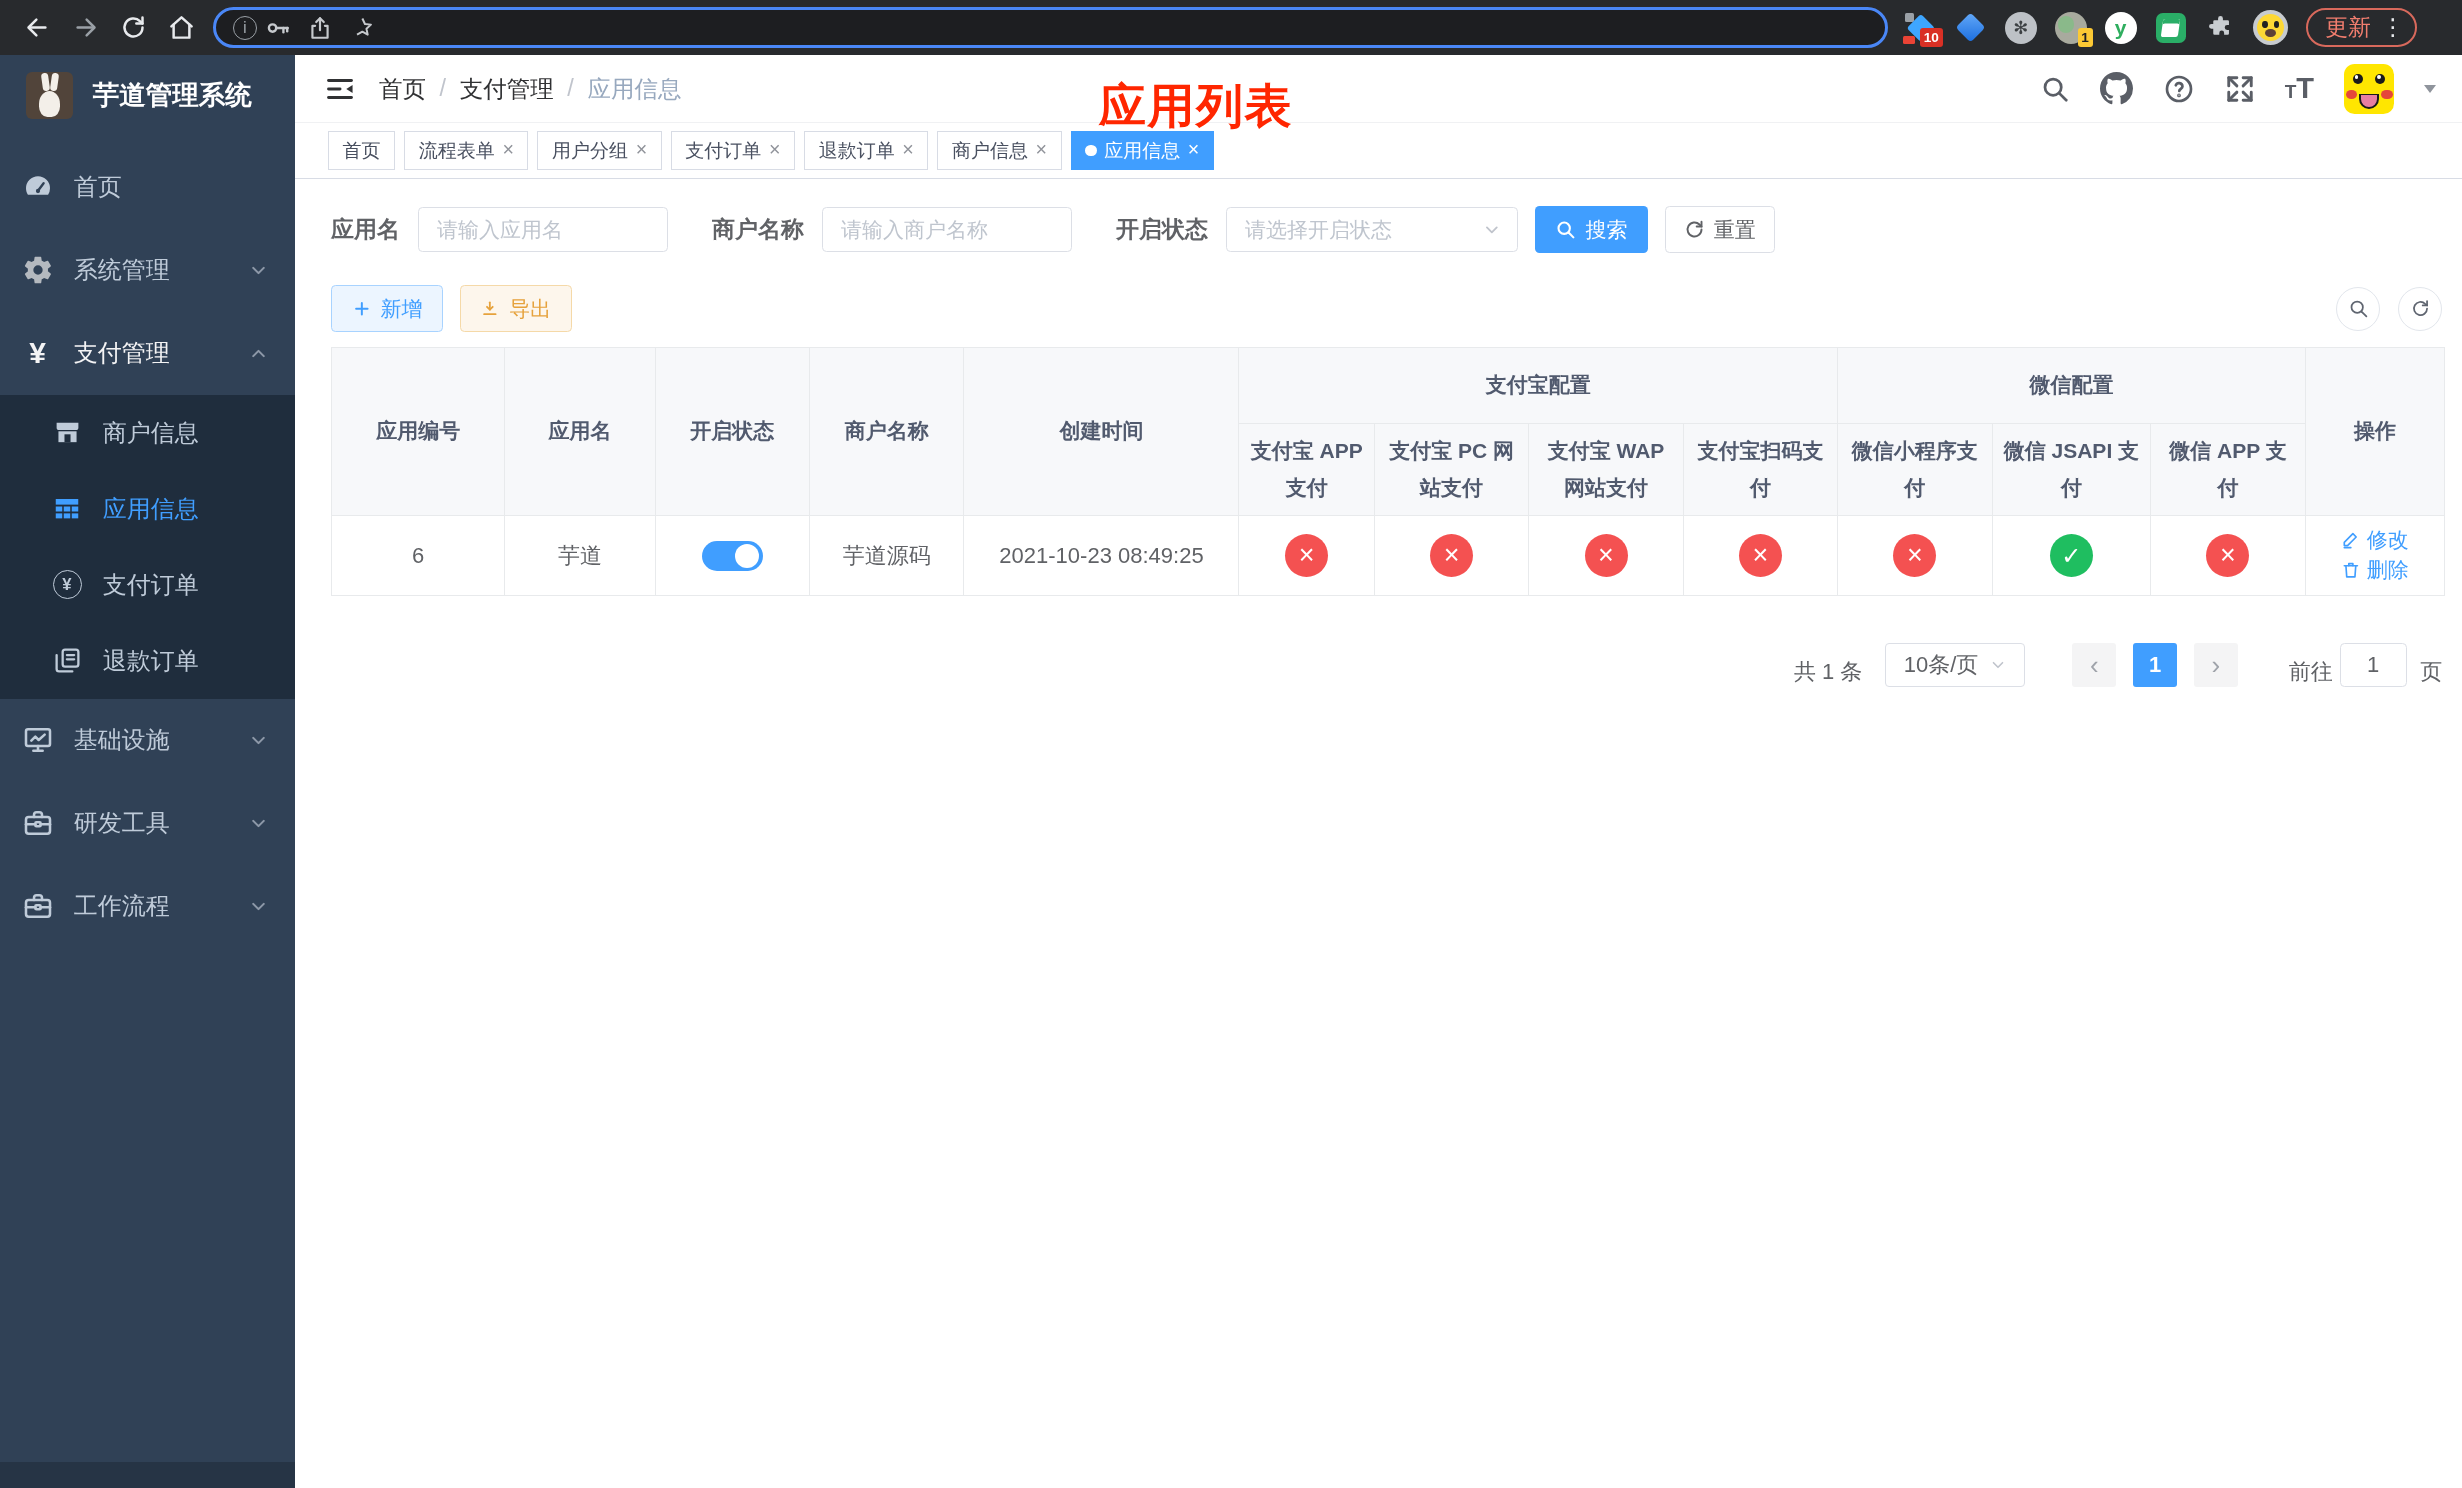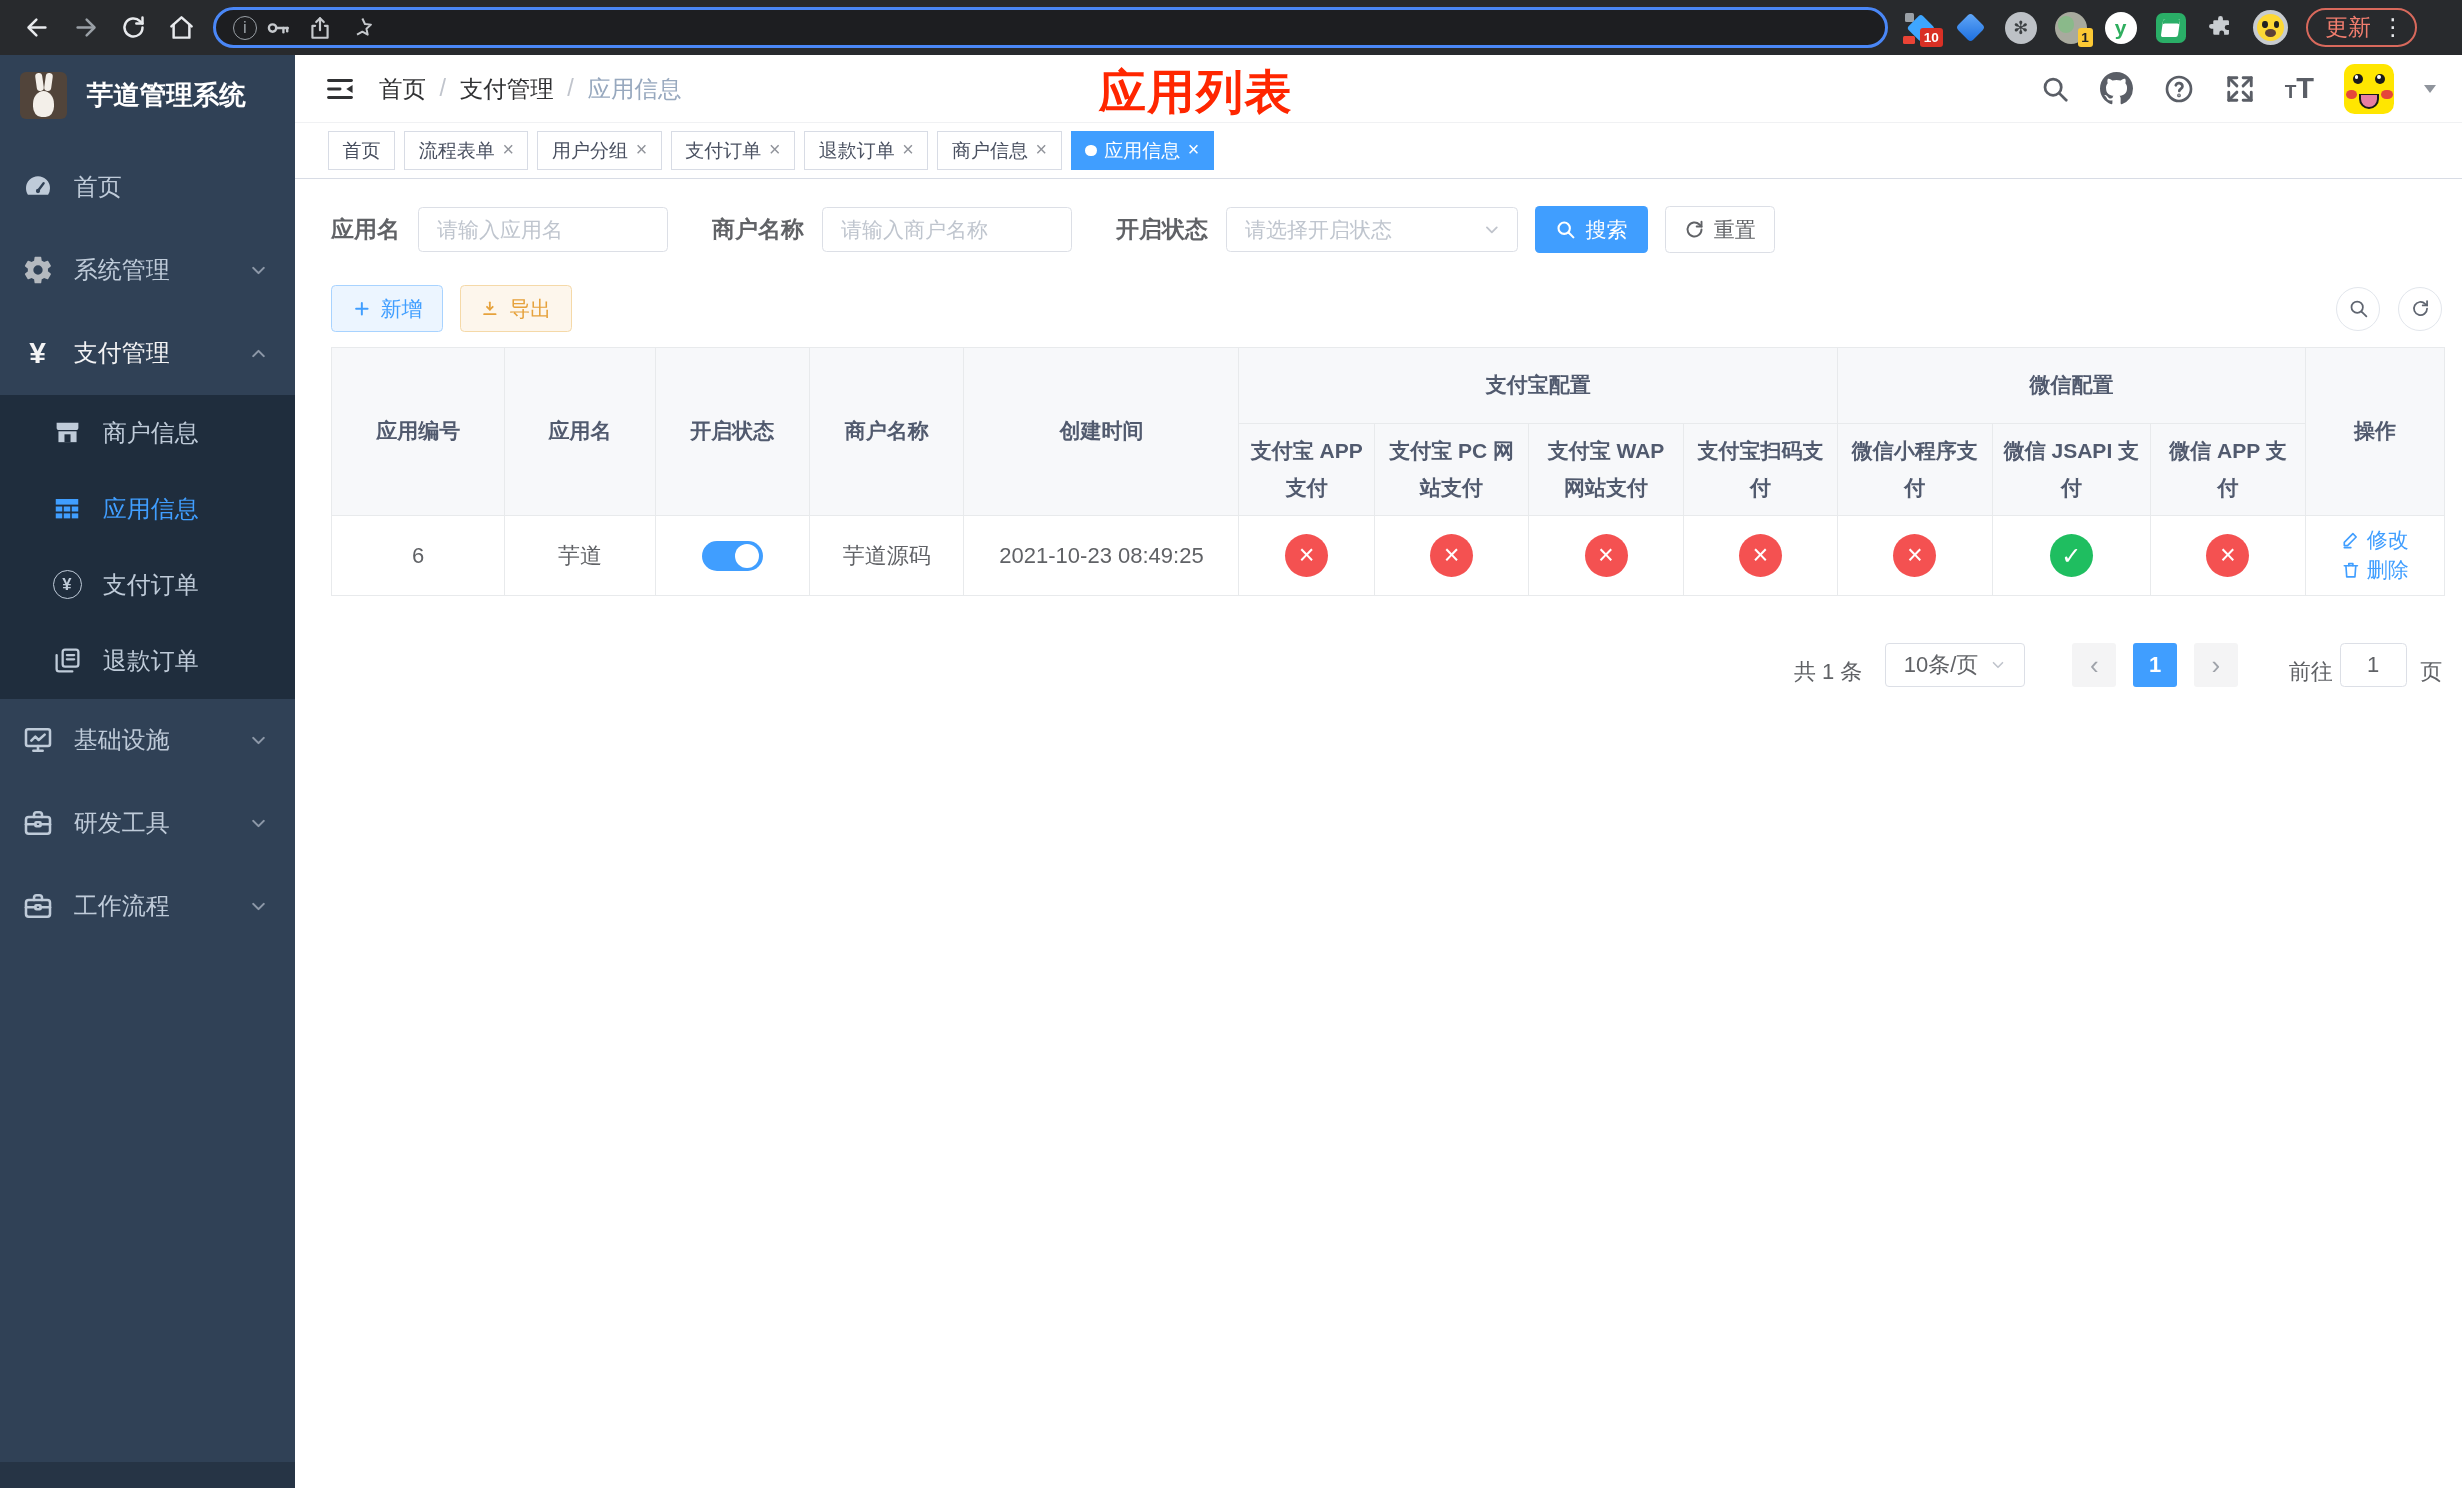--- a/index.html
+++ b/index.html
@@ -39,21 +39,21 @@
   .pf-in b { position:absolute; left:8.3px; bottom:3.8px; width:10.6px; height:8.3px; border-radius:50%; background:#5d4037; }
   .update-pill { margin-left:18px; height:39px; border:2.3px solid #d8695c; border-radius:19.7px; display:flex; align-items:center; padding:0 10.6px 0 16.7px; gap:10.6px; flex:0 0 auto; }
   .update-txt { color:#f07d6e; font-size:23px; }
   .kebab { color:#e8eaed; font-size:23px; line-height:1; letter-spacing:0; }
 
   
   .app-row { display:flex; height:1434px; }
 
   
   .sidebar { width:295px; background:#304156; color:#bfcbd9; position:relative; flex:0 0 auto; }
-  .logo-block { height:80px; display:flex; align-items:center; padding-left:20px; gap:19.7px; }
+  .logo-block { height:80px; display:flex; align-items:center; padding-left:26px; gap:19.7px; }
   .logo-img { width:47px; height:47px; border-radius:6px; background:#51443a; position:relative; overflow:hidden; flex:0 0 auto; }
   .logo-img::before { content:""; position:absolute; left:13px; bottom:1.5px; width:21px; height:26px; background:#f3efe9; border-radius:50% 50% 40% 40%; }
   .logo-img .ear { position:absolute; top:1.5px; width:6.8px; height:18px; background:#f3efe9; border-radius:3.8px; }
   .logo-img .ear.e1 { left:16px; transform:rotate(-8deg); }
   .logo-img .ear.e2 { left:25px; transform:rotate(8deg); }
   .logo-title { font-size:26.5px; font-weight:600; color:#ffffff; white-space:nowrap; }
   .menu { margin-top:10.6px; }
   .mi { height:83px; display:flex; align-items:center; padding:0 26px 0 21px; font-size:24px; cursor:pointer; }
   .mi .ic { width:33px; display:flex; justify-content:center; flex:0 0 auto; color:#bfcbd9; }
   .mi .lbl { margin-left:19.7px; }
@@ -70,21 +70,21 @@
   .sidebar-footer { position:absolute; bottom:0; left:0; width:100%; height:27px; background:#263445; }
 
   
   .main { flex:1; display:flex; flex-direction:column; position:relative; background:#fff; min-width:0; }
   .navbar { height:68px; display:flex; align-items:center; border-bottom:0.8px solid #f0f1f3; position:relative; }
   .hamburger { margin-left:29px; color:#303133; display:flex; cursor:pointer; }
   .breadcrumb { margin-left:23px; font-size:23.5px; display:flex; align-items:center; gap:13.6px; }
   .bc-item { color:#303133; }
   .bc-sep { color:#c0c4cc; }
   .bc-last { color:#97a8be; }
-  .annotation { position:absolute; left:804px; top:6px; font-size:47px; font-weight:700; color:#ff2600; letter-spacing:1.5px; white-space:nowrap; }
+  .annotation { position:absolute; left:804px; top:20px; font-size:47px; font-weight:700; color:#ff2600; letter-spacing:1.5px; white-space:nowrap; }
   .nav-right { margin-left:auto; display:flex; align-items:center; gap:30px; margin-right:26px; }
   .nav-ic { color:#5a5e66; display:flex; align-items:center; cursor:pointer; }
   .tt { font-size:29px; font-weight:600; color:#5a5e66; line-height:1; }
   .tt small { font-size:19px; font-weight:700; }
   .avatar { width:50px; height:50px; border-radius:10.6px; background:#ffe600; position:relative; overflow:hidden; flex:0 0 auto; }
   .avatar i { position:absolute; top:10.6px; width:9.8px; height:9.8px; border-radius:50%; background:#1a1a1a; }
   .avatar i::after { content:""; position:absolute; left:1.5px; top:0.8px; width:3.8px; height:3.8px; border-radius:50%; background:#fff; }
   .avatar i.l { left:9px; } .avatar i.r { right:9px; }
   .avatar u { position:absolute; top:26px; width:11.4px; height:9.8px; border-radius:50%; background:#e5473a; }
   .avatar u.l { left:1.5px; } .avatar u.r { right:1.5px; }

